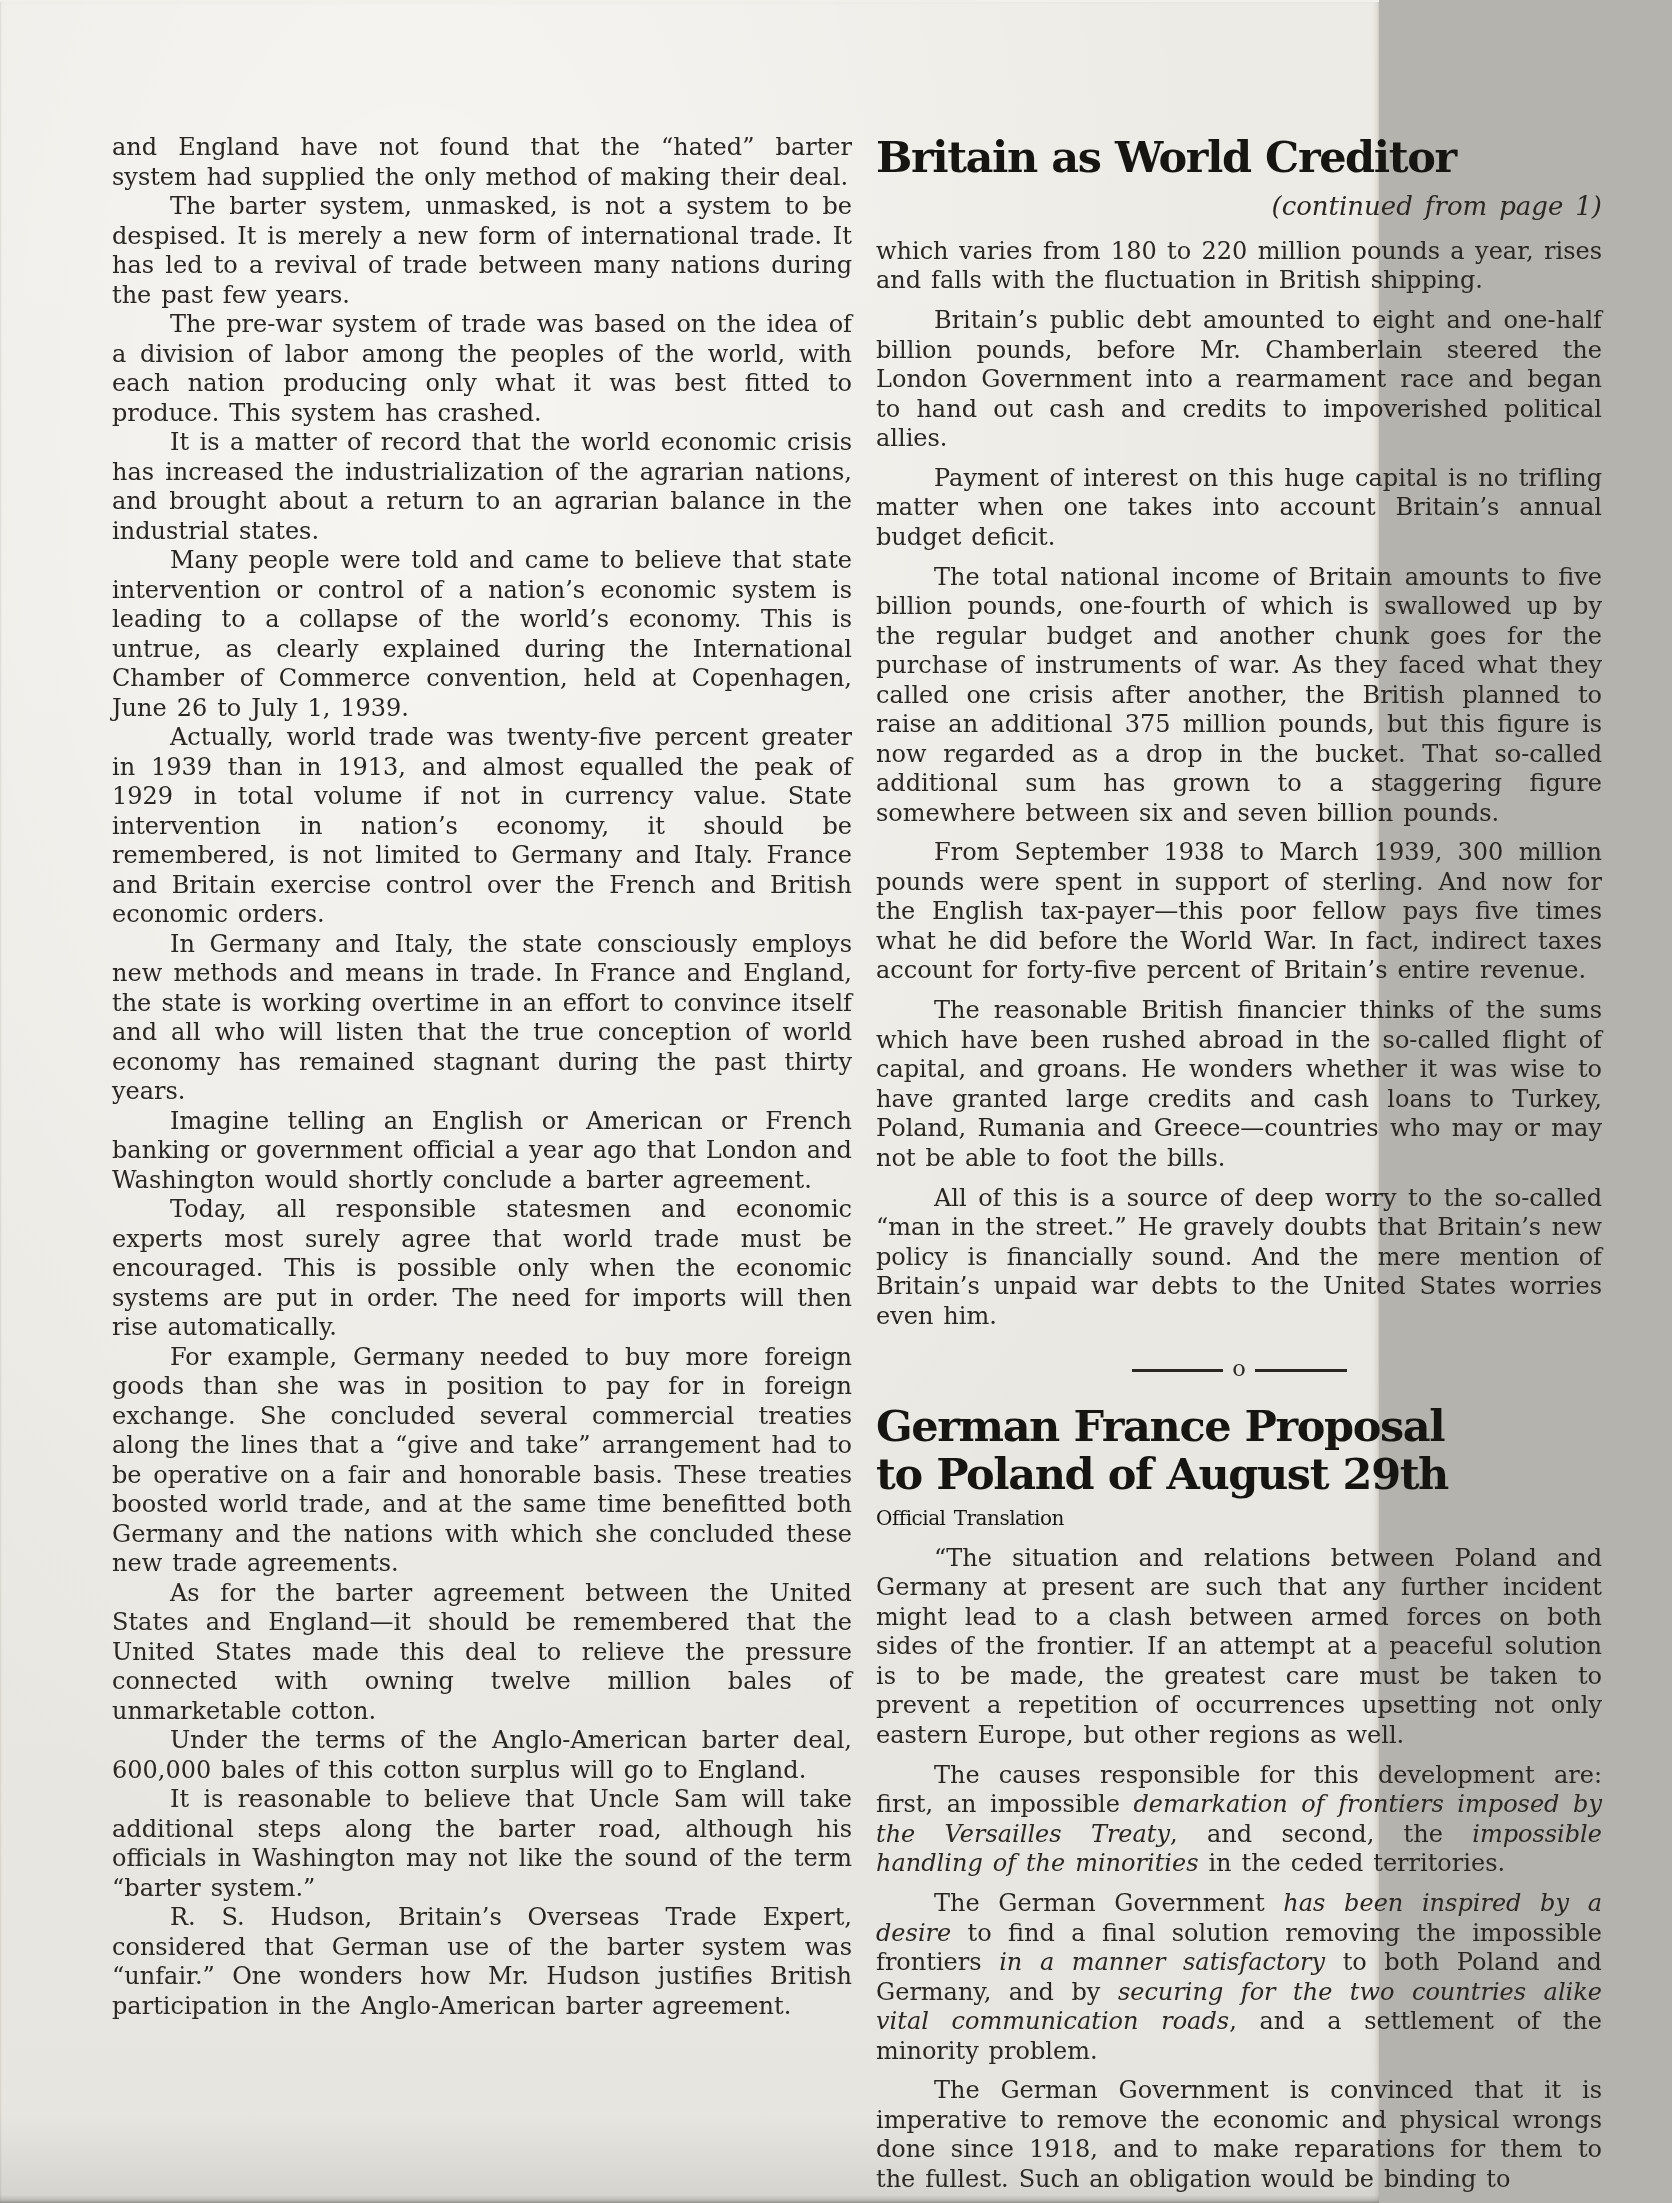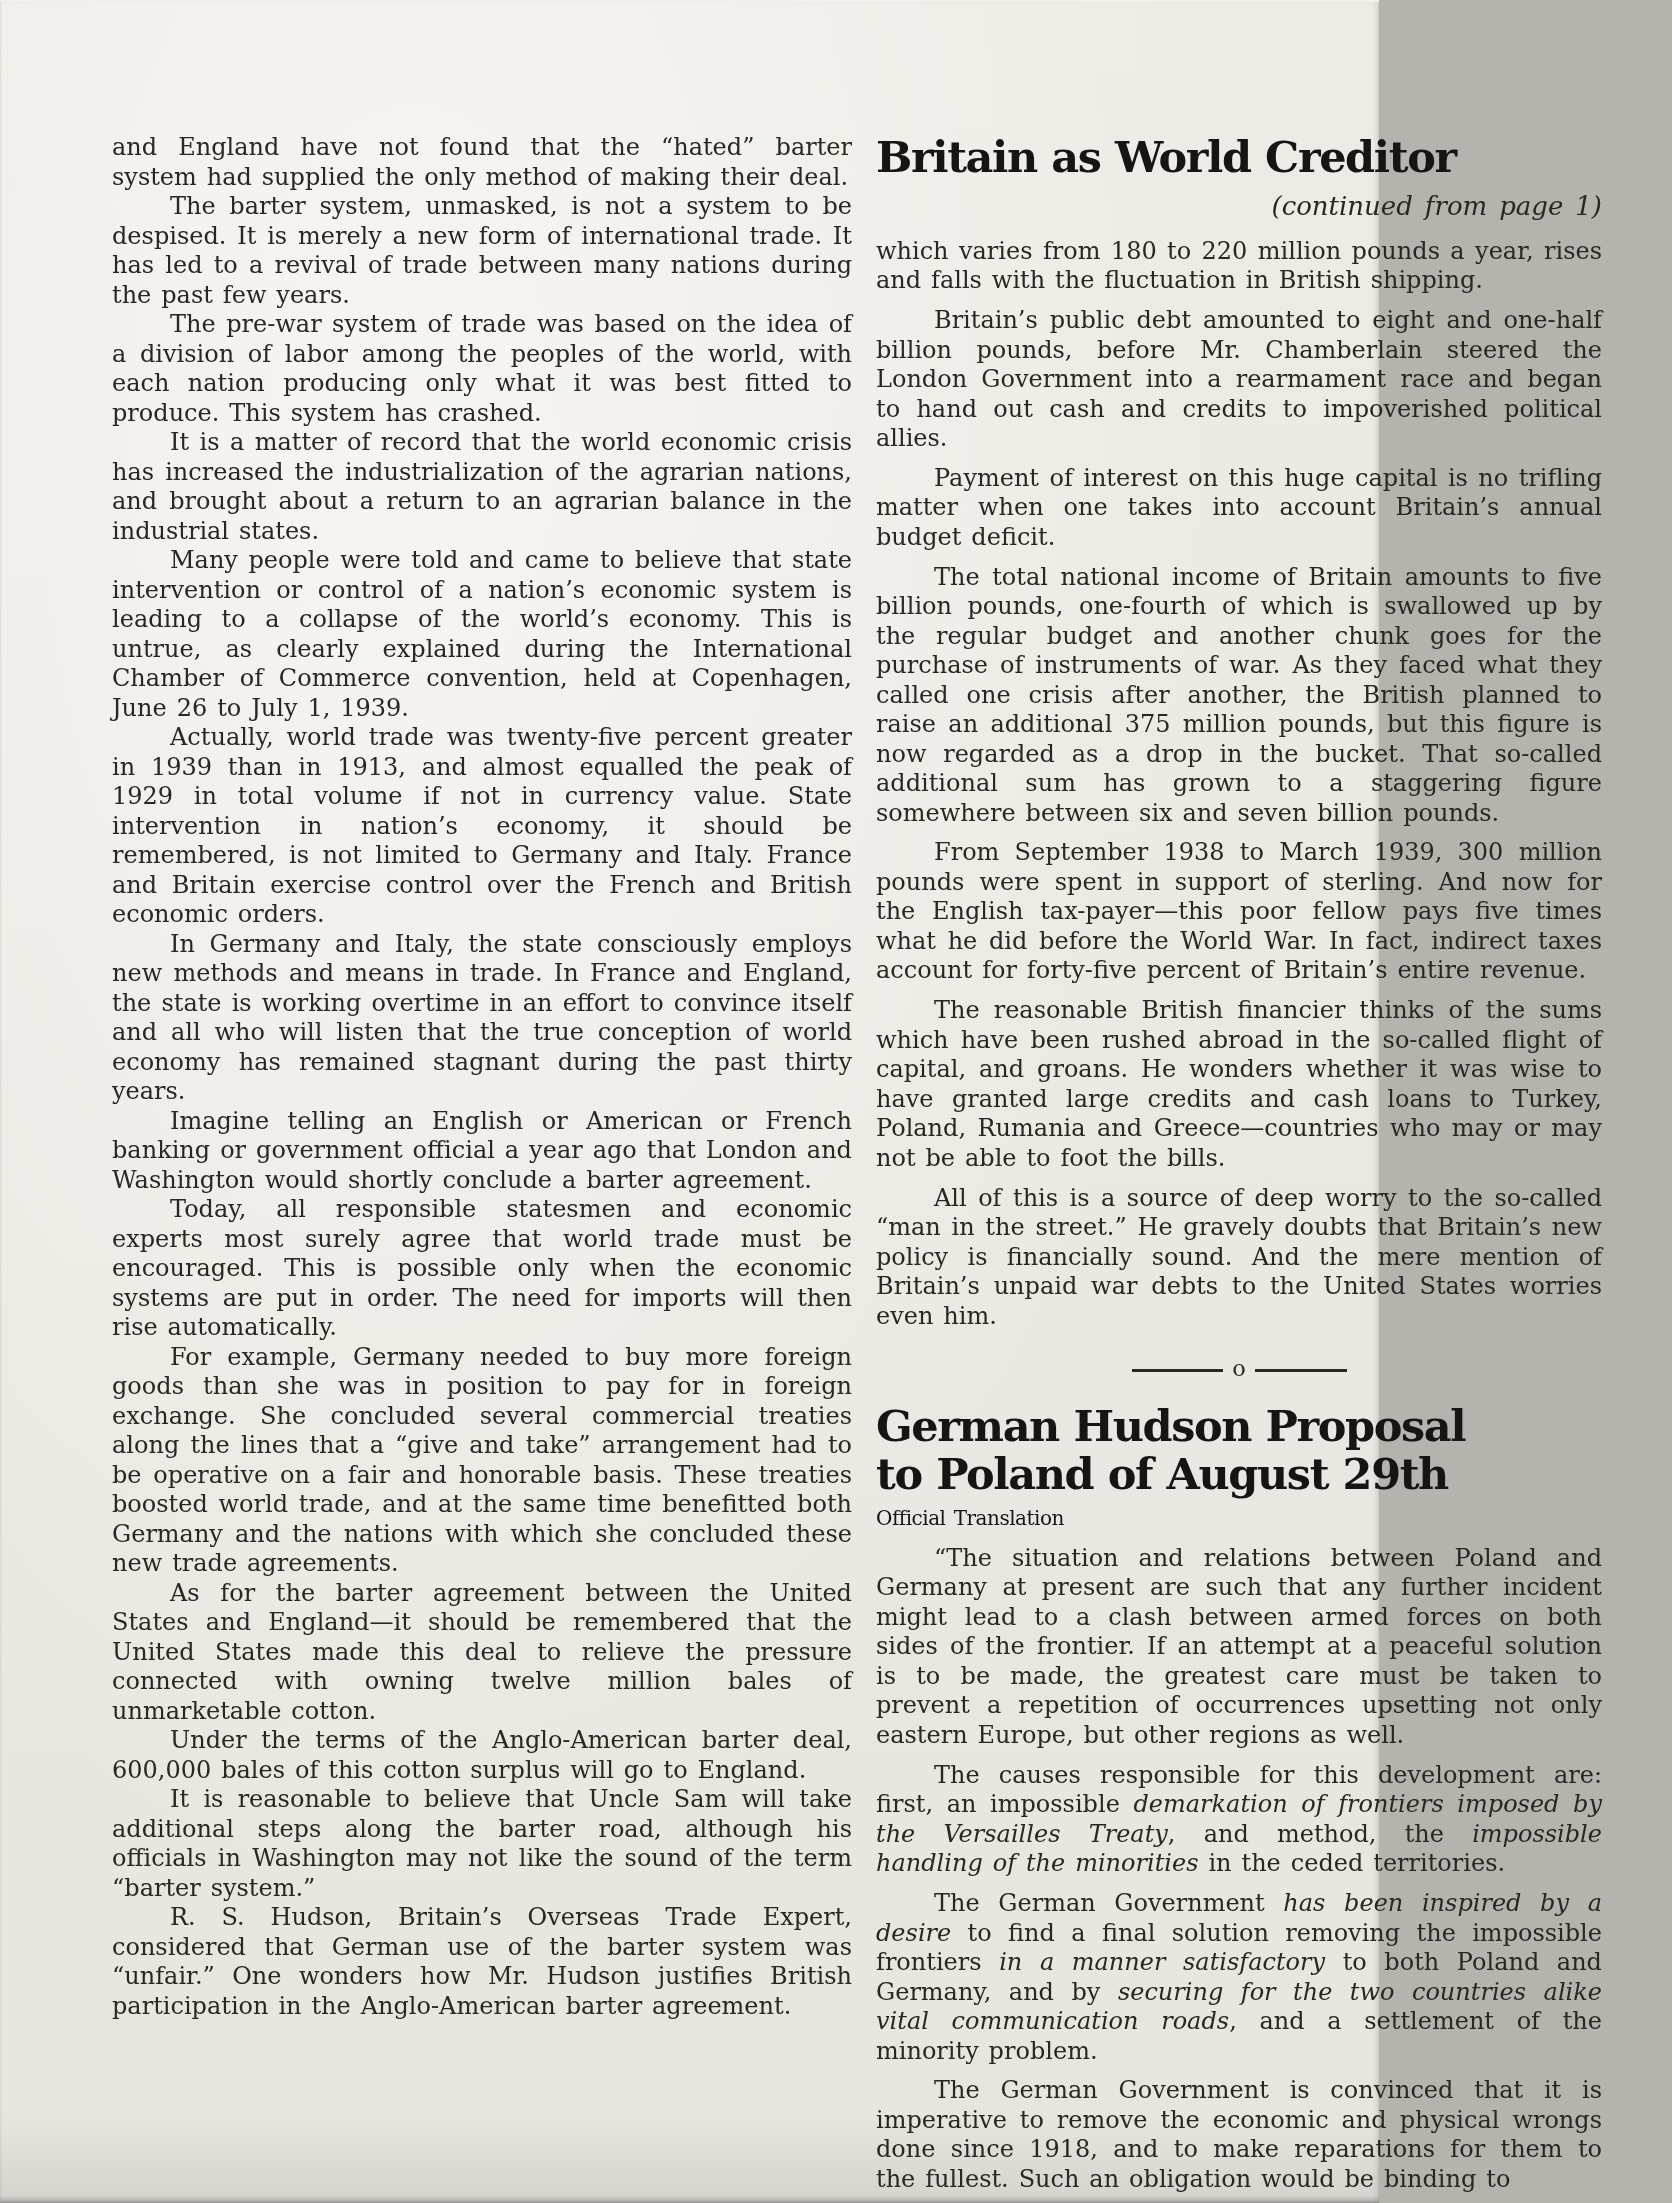--- a/index.html
+++ b/index.html
@@ -103,25 +103,25 @@
       <p>All of this is a source of deep worry to the so-called “man in the street.”  He gravely doubts that Britain’s new policy is financially sound.  And the mere mention of Britain’s unpaid war debts to the United States worries even him.</p>
     </div>
 
     <div class="section-divider">
       <span class="rule"></span>
       <span class="o">o</span>
       <span class="rule"></span>
     </div>
 
     <div class="peace-title-block">
-      <h1 class="headline two-line">German Hudson Proposal</h1>
+      <h1 class="headline two-line">German France Proposal</h1>
       <h1 class="headline two-line">to Poland of August 29th</h1>
       <p class="subhead">Official Translation</p>
       <p><span>“The situation and relations between Poland and Germany at present are such that any further incident might lead to a clash between armed forces on both sides of the frontier.  If an attempt at a peaceful solution is to be made, the greatest care must be taken to prevent a repetition of occurrences upsetting not only eastern Europe, but other regions as well.</span></p>
-      <p><span>The causes responsible for this development are: first, an impossible </span><span class="seg-italic">demarkation of frontiers imposed by the Versailles Treaty</span><span>, and method, the </span><span class="seg-italic">impossible handling of the minorities</span><span> in the ceded territories.</span></p>
+      <p><span>The causes responsible for this development are: first, an impossible </span><span class="seg-italic">demarkation of frontiers imposed by the Versailles Treaty</span><span>, and second, the </span><span class="seg-italic">impossible handling of the minorities</span><span> in the ceded territories.</span></p>
       <p><span>The German Government </span><span class="seg-italic">has been inspired by a desire</span><span> to find a final solution removing the impossible frontiers </span><span class="seg-italic">in a manner satisfactory</span><span> to both Poland and Germany, and by </span><span class="seg-italic">securing for the two countries alike vital communication roads</span><span>, and a settlement of the minority problem.</span></p>
       <p><span>The German Government is convinced that it is imperative to remove the economic and physical wrongs done since 1918, and to make reparations for them to the fullest.  Such an obligation would be binding to</span></p>
     </div>
 
   </div>
 
 </div>
 
 
 </body></html>

